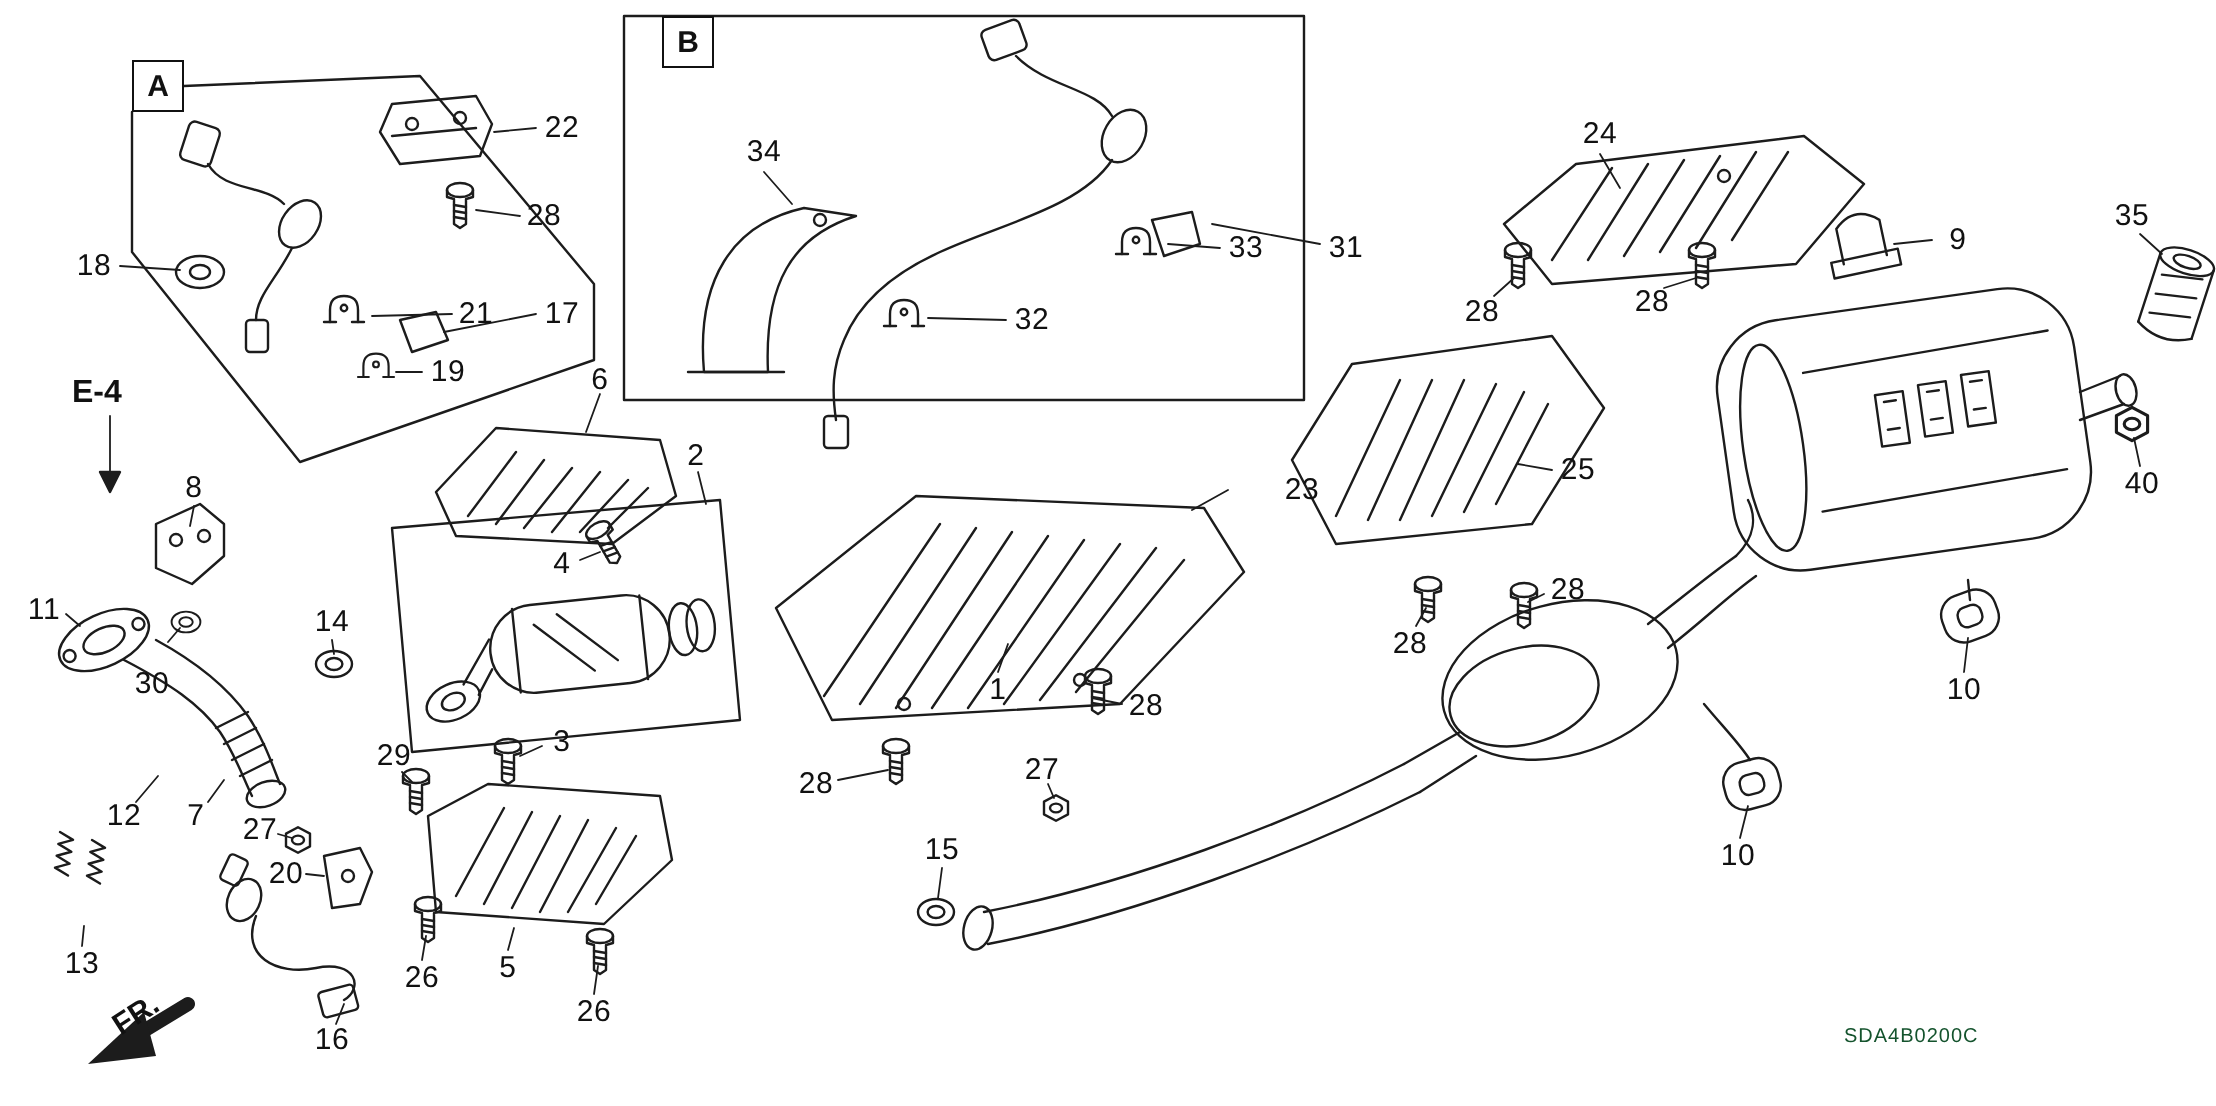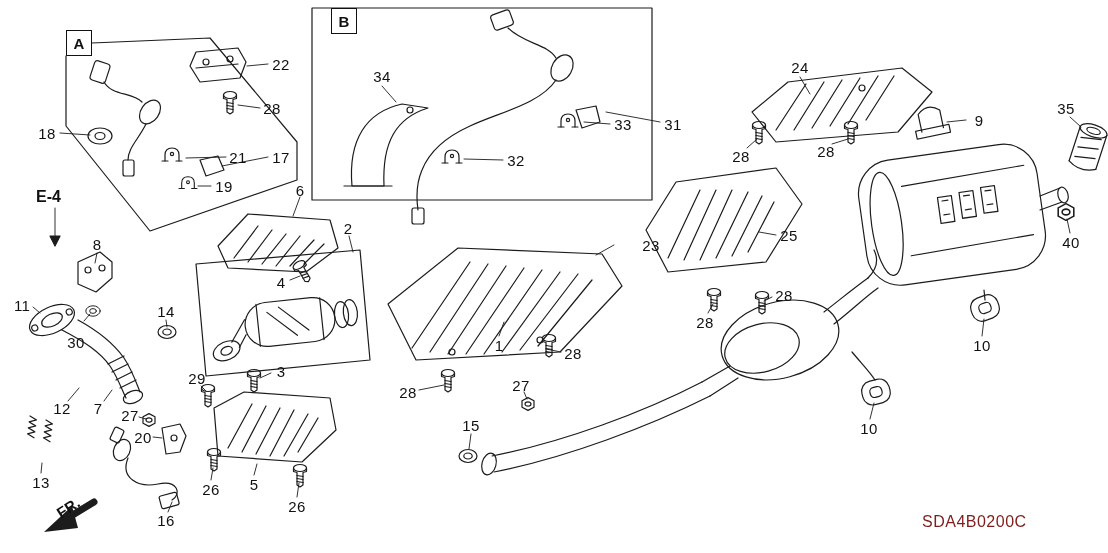--- a/index.html
+++ b/index.html
@@ -14,21 +14,21 @@
   .section-box {
     position:absolute; width:26px; height:26px; border:1.7px solid #111;
     display:flex; align-items:center; justify-content:center;
     font-weight:700; font-size:15px; color:#111; background:#fff;
   }
   #box-a { left:66px; top:30px; }
   #box-b { left:331px; top:8px; }
   .e4 { position:absolute; left:36px; top:188px; font-weight:700; font-size:16px; color:#111; }
   .fr { position:absolute; left:56px; top:499px; font-weight:700; font-size:15px; color:#111;
         transform:rotate(-33deg); }
-  .code { position:absolute; left:922px; top:513px; font-size:16px; color:#7f1d1d; letter-spacing:.5px; }
+  .code { position:absolute; left:922px; top:513px; font-size:10px; color:#14532d; letter-spacing:.5px; }
 </style>
 </head>
 <body>
 
 <div class="stage">
 
 <svg class="art" width="1108" height="553" viewBox="0 0 1108 553">
   <defs>
     <g id="sym-bolt">
       <ellipse cx="0" cy="-8" rx="6.5" ry="3.5"></ellipse>

